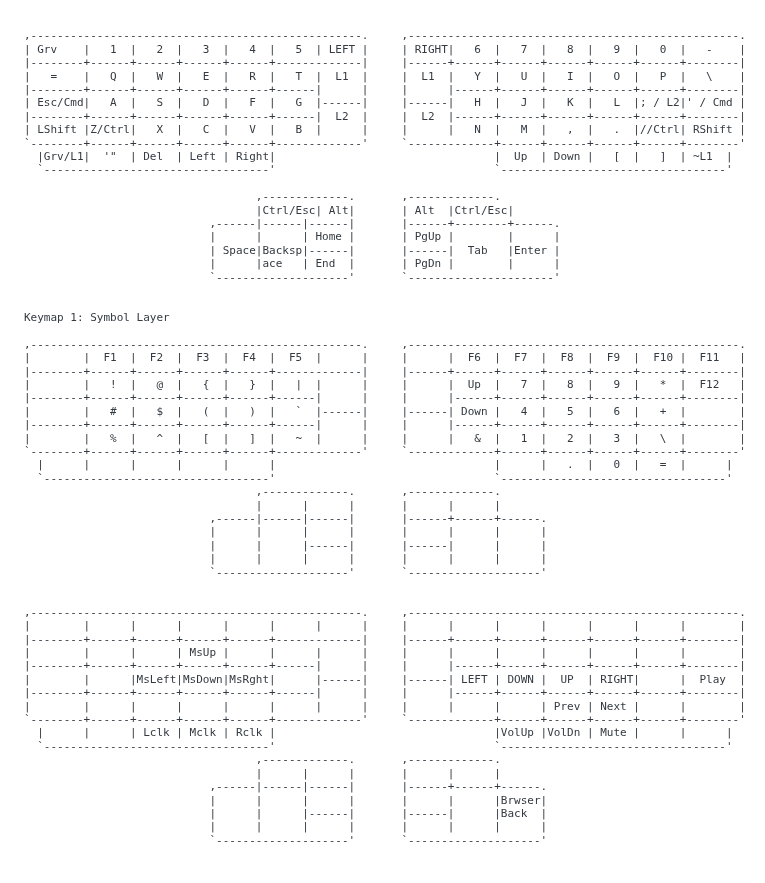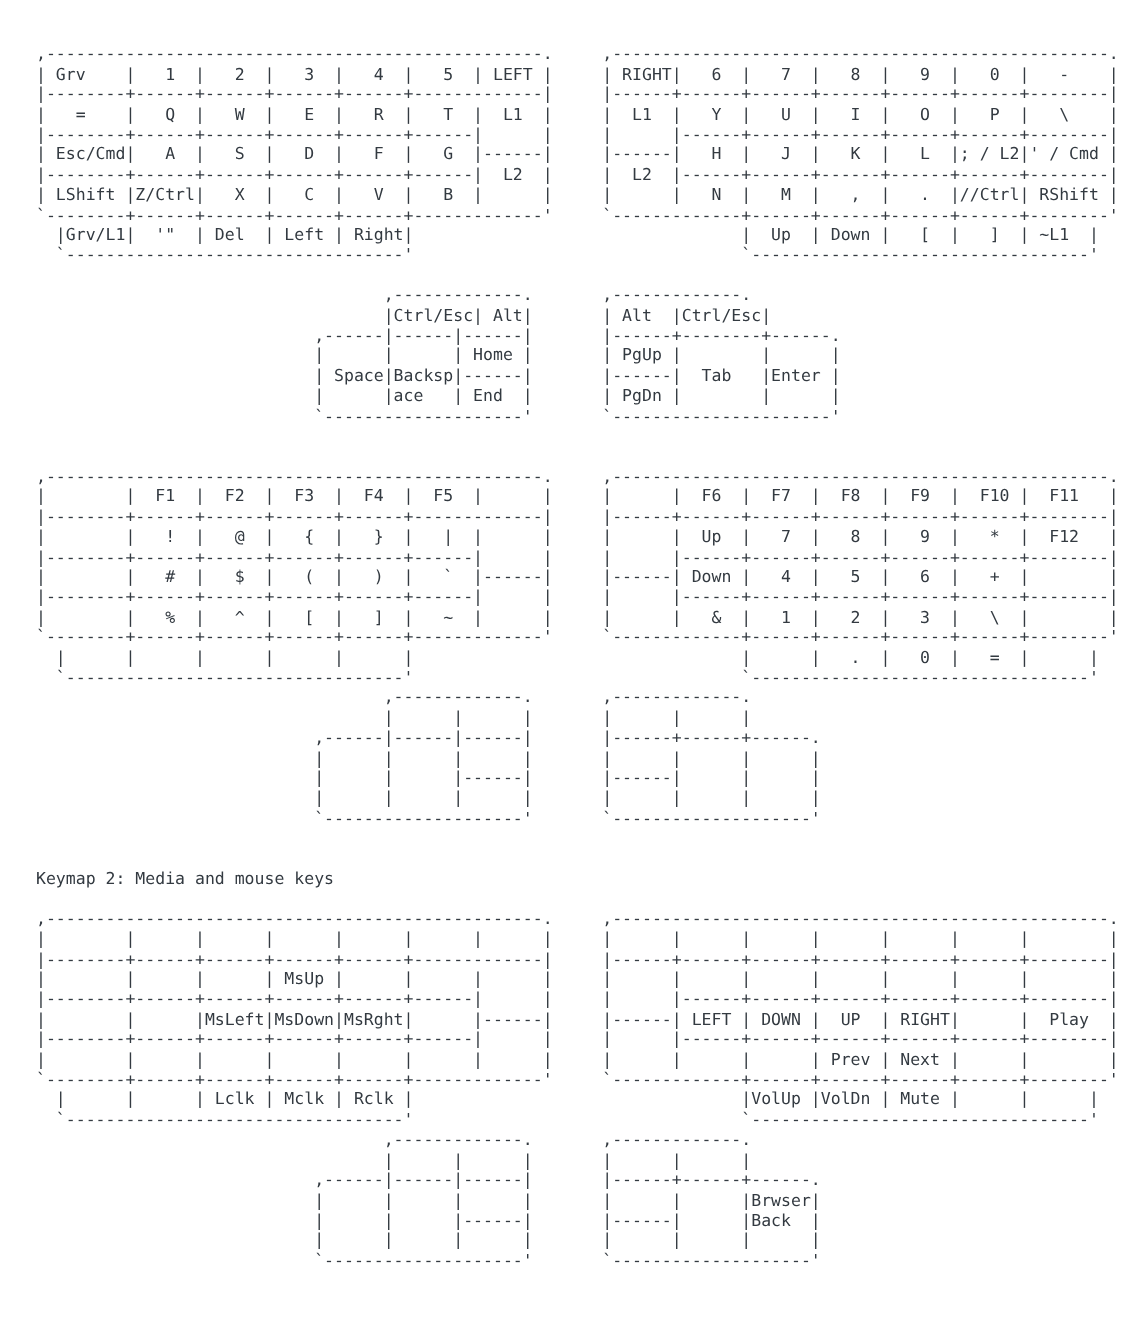--- a/index.html
+++ b/index.html
@@ -61,20 +61,21 @@
                                    ,-------------.       ,-------------.
                                    |Ctrl/Esc| Alt|       | Alt  |Ctrl/Esc|
                             ,------|------|------|       |------+--------+------.
                             |      |      | Home |       | PgUp |        |      |
                             | Space|Backsp|------|       |------|  Tab   |Enter |
                             |      |ace   | End  |       | PgDn |        |      |
                             `--------------------'       `----------------------'</pre>
   </div>
 
   <div class="kmap-section">
+    <div class="kmap-title">Keymap 1: Symbol Layer</div>
     <pre class="kmap-art">,--------------------------------------------------.     ,--------------------------------------------------.
 |        |  F1  |  F2  |  F3  |  F4  |  F5  |      |     |      |  F6  |  F7  |  F8  |  F9  |  F10 |  F11   |
 |--------+------+------+------+------+-------------|     |------+------+------+------+------+------+--------|
 |        |   !  |   @  |   {  |   }  |   |  |      |     |      |  Up  |   7  |   8  |   9  |   *  |  F12   |
 |--------+------+------+------+------+------|      |     |      |------+------+------+------+------+--------|
 |        |   #  |   $  |   (  |   )  |   `  |------|     |------| Down |   4  |   5  |   6  |   +  |        |
 |--------+------+------+------+------+------|      |     |      |------+------+------+------+------+--------|
 |        |   %  |   ^  |   [  |   ]  |   ~  |      |     |      |   &amp;  |   1  |   2  |   3  |   \  |        |
 `--------+------+------+------+------+-------------'     `-------------+------+------+------+------+--------'
   |      |      |      |      |      |                                 |      |   .  |   0  |   =  |      |
@@ -82,21 +83,20 @@
                                    ,-------------.       ,-------------.
                                    |      |      |       |      |      |
                             ,------|------|------|       |------+------+------.
                             |      |      |      |       |      |      |      |
                             |      |      |------|       |------|      |      |
                             |      |      |      |       |      |      |      |
                             `--------------------'       `--------------------'</pre>
   </div>
 
   <div class="kmap-section">
-    <div class="kmap-title">Keymap 2: Media and mouse keys</div>
     <pre class="kmap-art">,--------------------------------------------------.     ,--------------------------------------------------.
 |        |      |      |      |      |      |      |     |      |      |      |      |      |      |        |
 |--------+------+------+------+------+-------------|     |------+------+------+------+------+------+--------|
 |        |      |      | MsUp |      |      |      |     |      |      |      |      |      |      |        |
 |--------+------+------+------+------+------|      |     |      |------+------+------+------+------+--------|
 |        |      |MsLeft|MsDown|MsRght|      |------|     |------| LEFT | DOWN |  UP  | RIGHT|      |  Play  |
 |--------+------+------+------+------+------|      |     |      |------+------+------+------+------+--------|
 |        |      |      |      |      |      |      |     |      |      |      | Prev | Next |      |        |
 `--------+------+------+------+------+-------------'     `-------------+------+------+------+------+--------'
   |      |      | Lclk | Mclk | Rclk |                                 |VolUp |VolDn | Mute |      |      |

